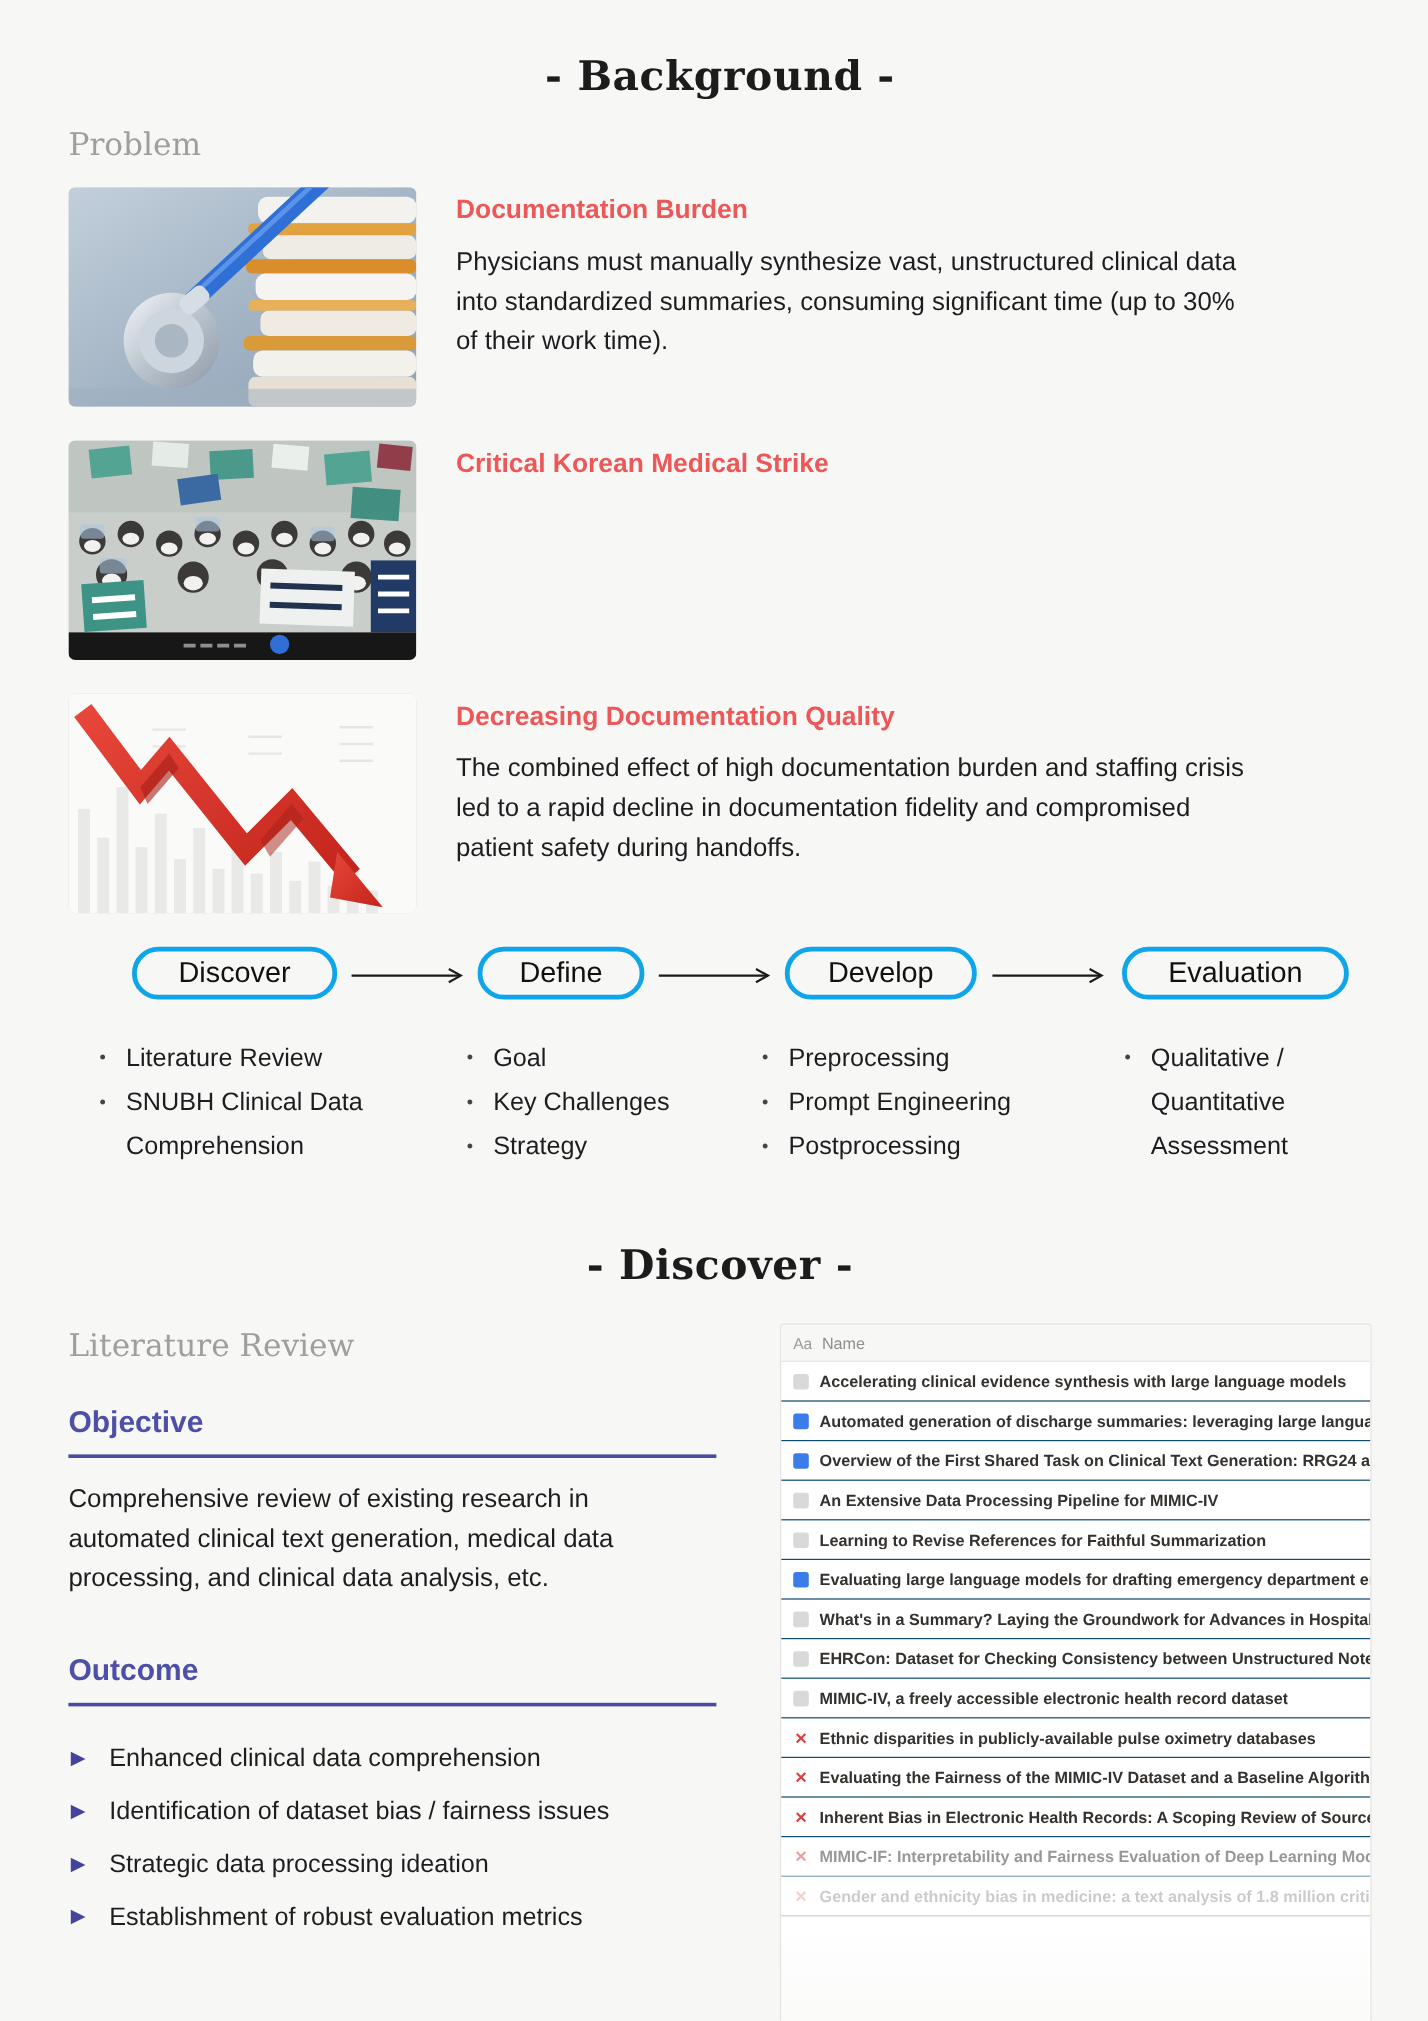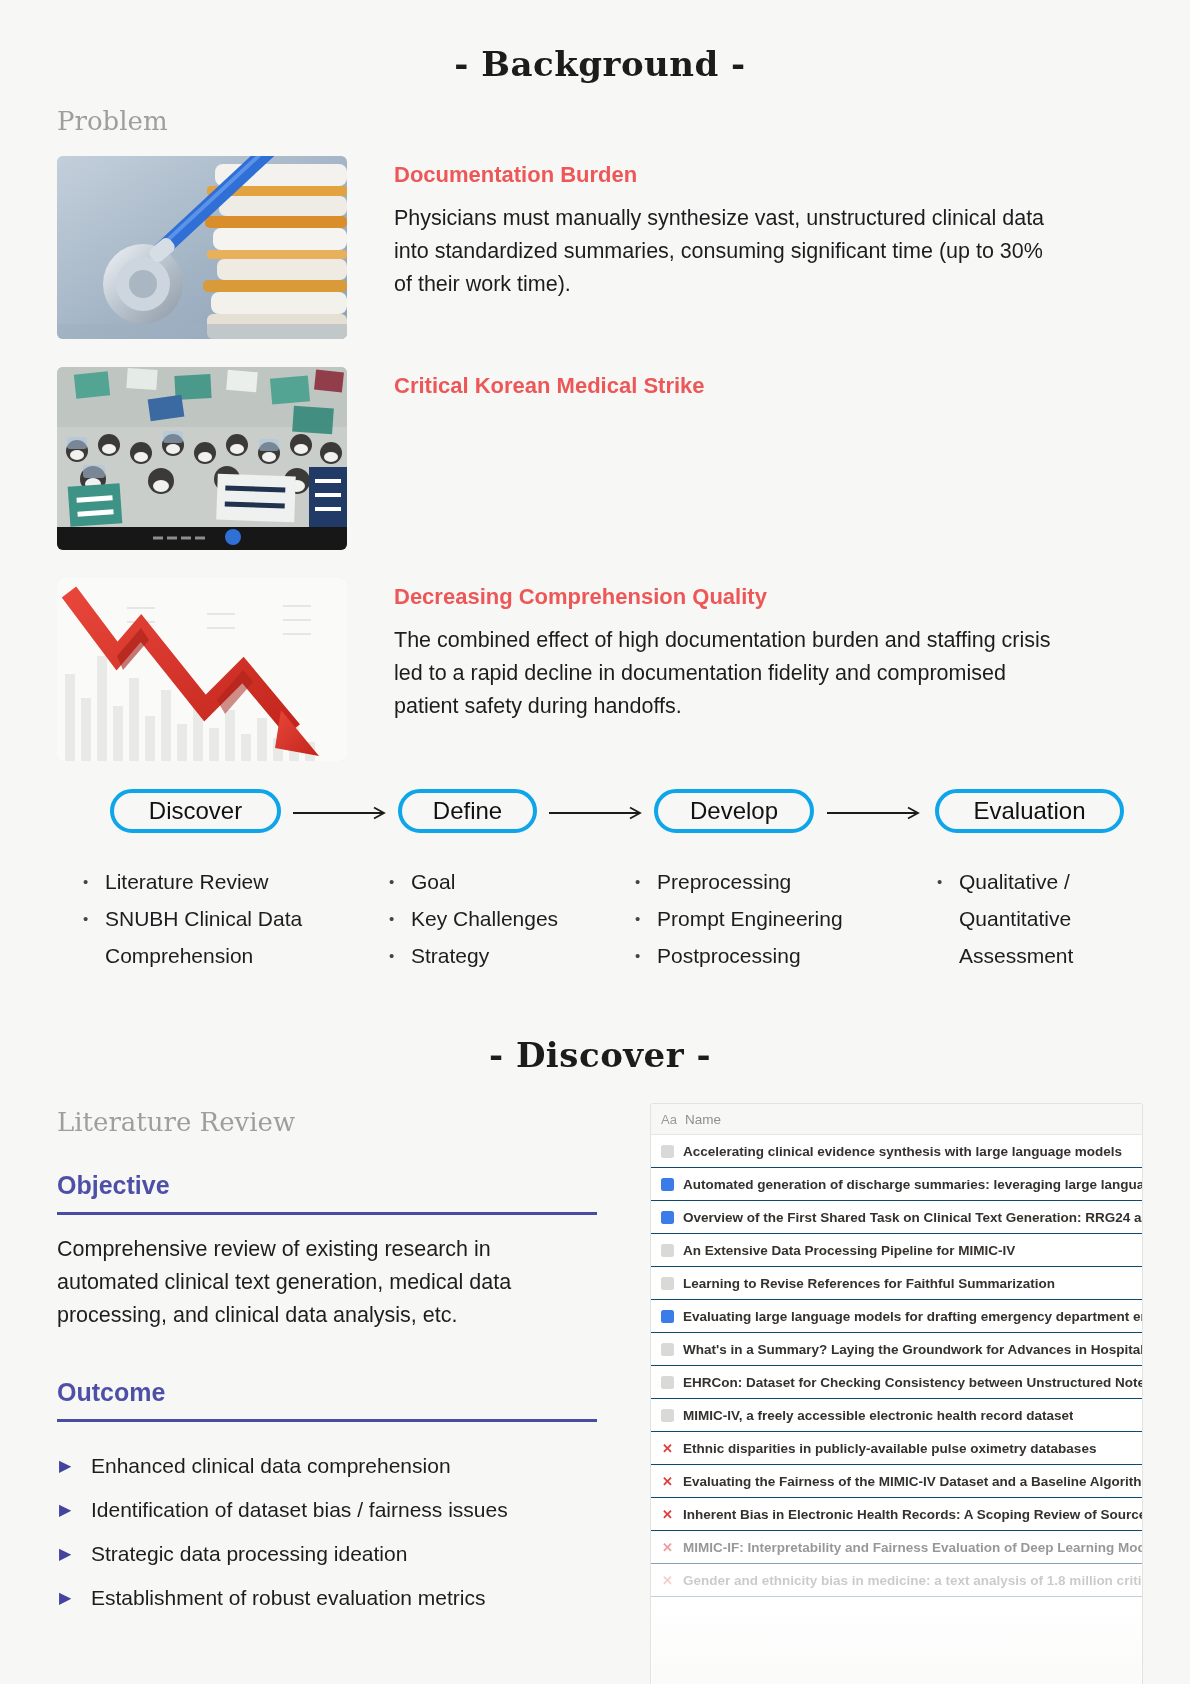--- a/index.html
+++ b/index.html
@@ -10,21 +10,21 @@
   
   .sec-title{font-family:"DejaVu Serif",serif;font-weight:700;font-size:34px;color:#1c1c1c;
              text-align:center;letter-spacing:.5px;margin:0;}
   .t-background{padding-top:44px;}
   .t-process{margin-top:36px;}
   .t-discover{margin-top:46px;}
   .eyebrow{font-family:"DejaVu Serif",serif;font-weight:500;font-size:26px;color:#9e9e9e;margin-top:22px;}
 
   
   .problems{margin-top:20px;}
-  .problem-item{display:flex;align-items:flex-start;margin-bottom:28px;gap:14px;}
+  .problem-item{display:flex;align-items:flex-start;margin-bottom:28px;}
   .pimg{width:290px;height:183px;border-radius:6px;overflow:hidden;flex:0 0 auto;background:#dfe3e6;}
   .pimg svg{display:block;}
   .ptext{margin-left:33px;padding-top:6px;width:660px;}
   .ptitle{font-size:22px;font-weight:700;color:#ee5757;margin:0 0 14px 0;}
   .pbody{font-size:21.5px;line-height:33px;color:#1d1d1f;margin:0;}
 
   
   .process-flow{position:relative;height:200px;margin-top:26px;}
   .pill{position:absolute;top:0;height:44px;border:4px solid #0ea5e9;border-radius:26px;
         display:flex;align-items:center;justify-content:center;font-size:24px;color:#111;
@@ -224,21 +224,21 @@
                   <stop offset="1" stop-color="#c3251c"></stop>
               </linearGradient>
             </defs>
             <path d="M 12 14 L 60 78 L 84 50 L 148 130 L 186 92 L 236 152" fill="none" stroke="url(#red)" stroke-width="18" stroke-linejoin="miter"></path>
             <path d="M 60 78 L 84 50 L 92 62 L 66 92 Z" fill="#a51f17" opacity=".6"></path>
             <path d="M 186 92 L 196 104 L 168 136 L 160 122 Z" fill="#a51f17" opacity=".5"></path>
             <polygon points="224,132 262,178 218,170" fill="url(#red)"></polygon>
           </svg>
         </div>
         <div class="ptext">
-          <h3 class="ptitle">Decreasing Comprehension Quality</h3>
+          <h3 class="ptitle">Decreasing Documentation Quality</h3>
           <p class="pbody">The combined effect of high documentation burden and staffing crisis led to a rapid decline in documentation fidelity and compromised patient safety during handoffs.</p>
         </div>
       </div>
     </div>
 
 
     <div class="process-flow">
       <div class="pill" style="left:53px;width:171px;">Discover</div>
       <div class="pill" style="left:341px;width:139px;">Define</div>
       <div class="pill" style="left:597px;width:160px;">Develop</div>

